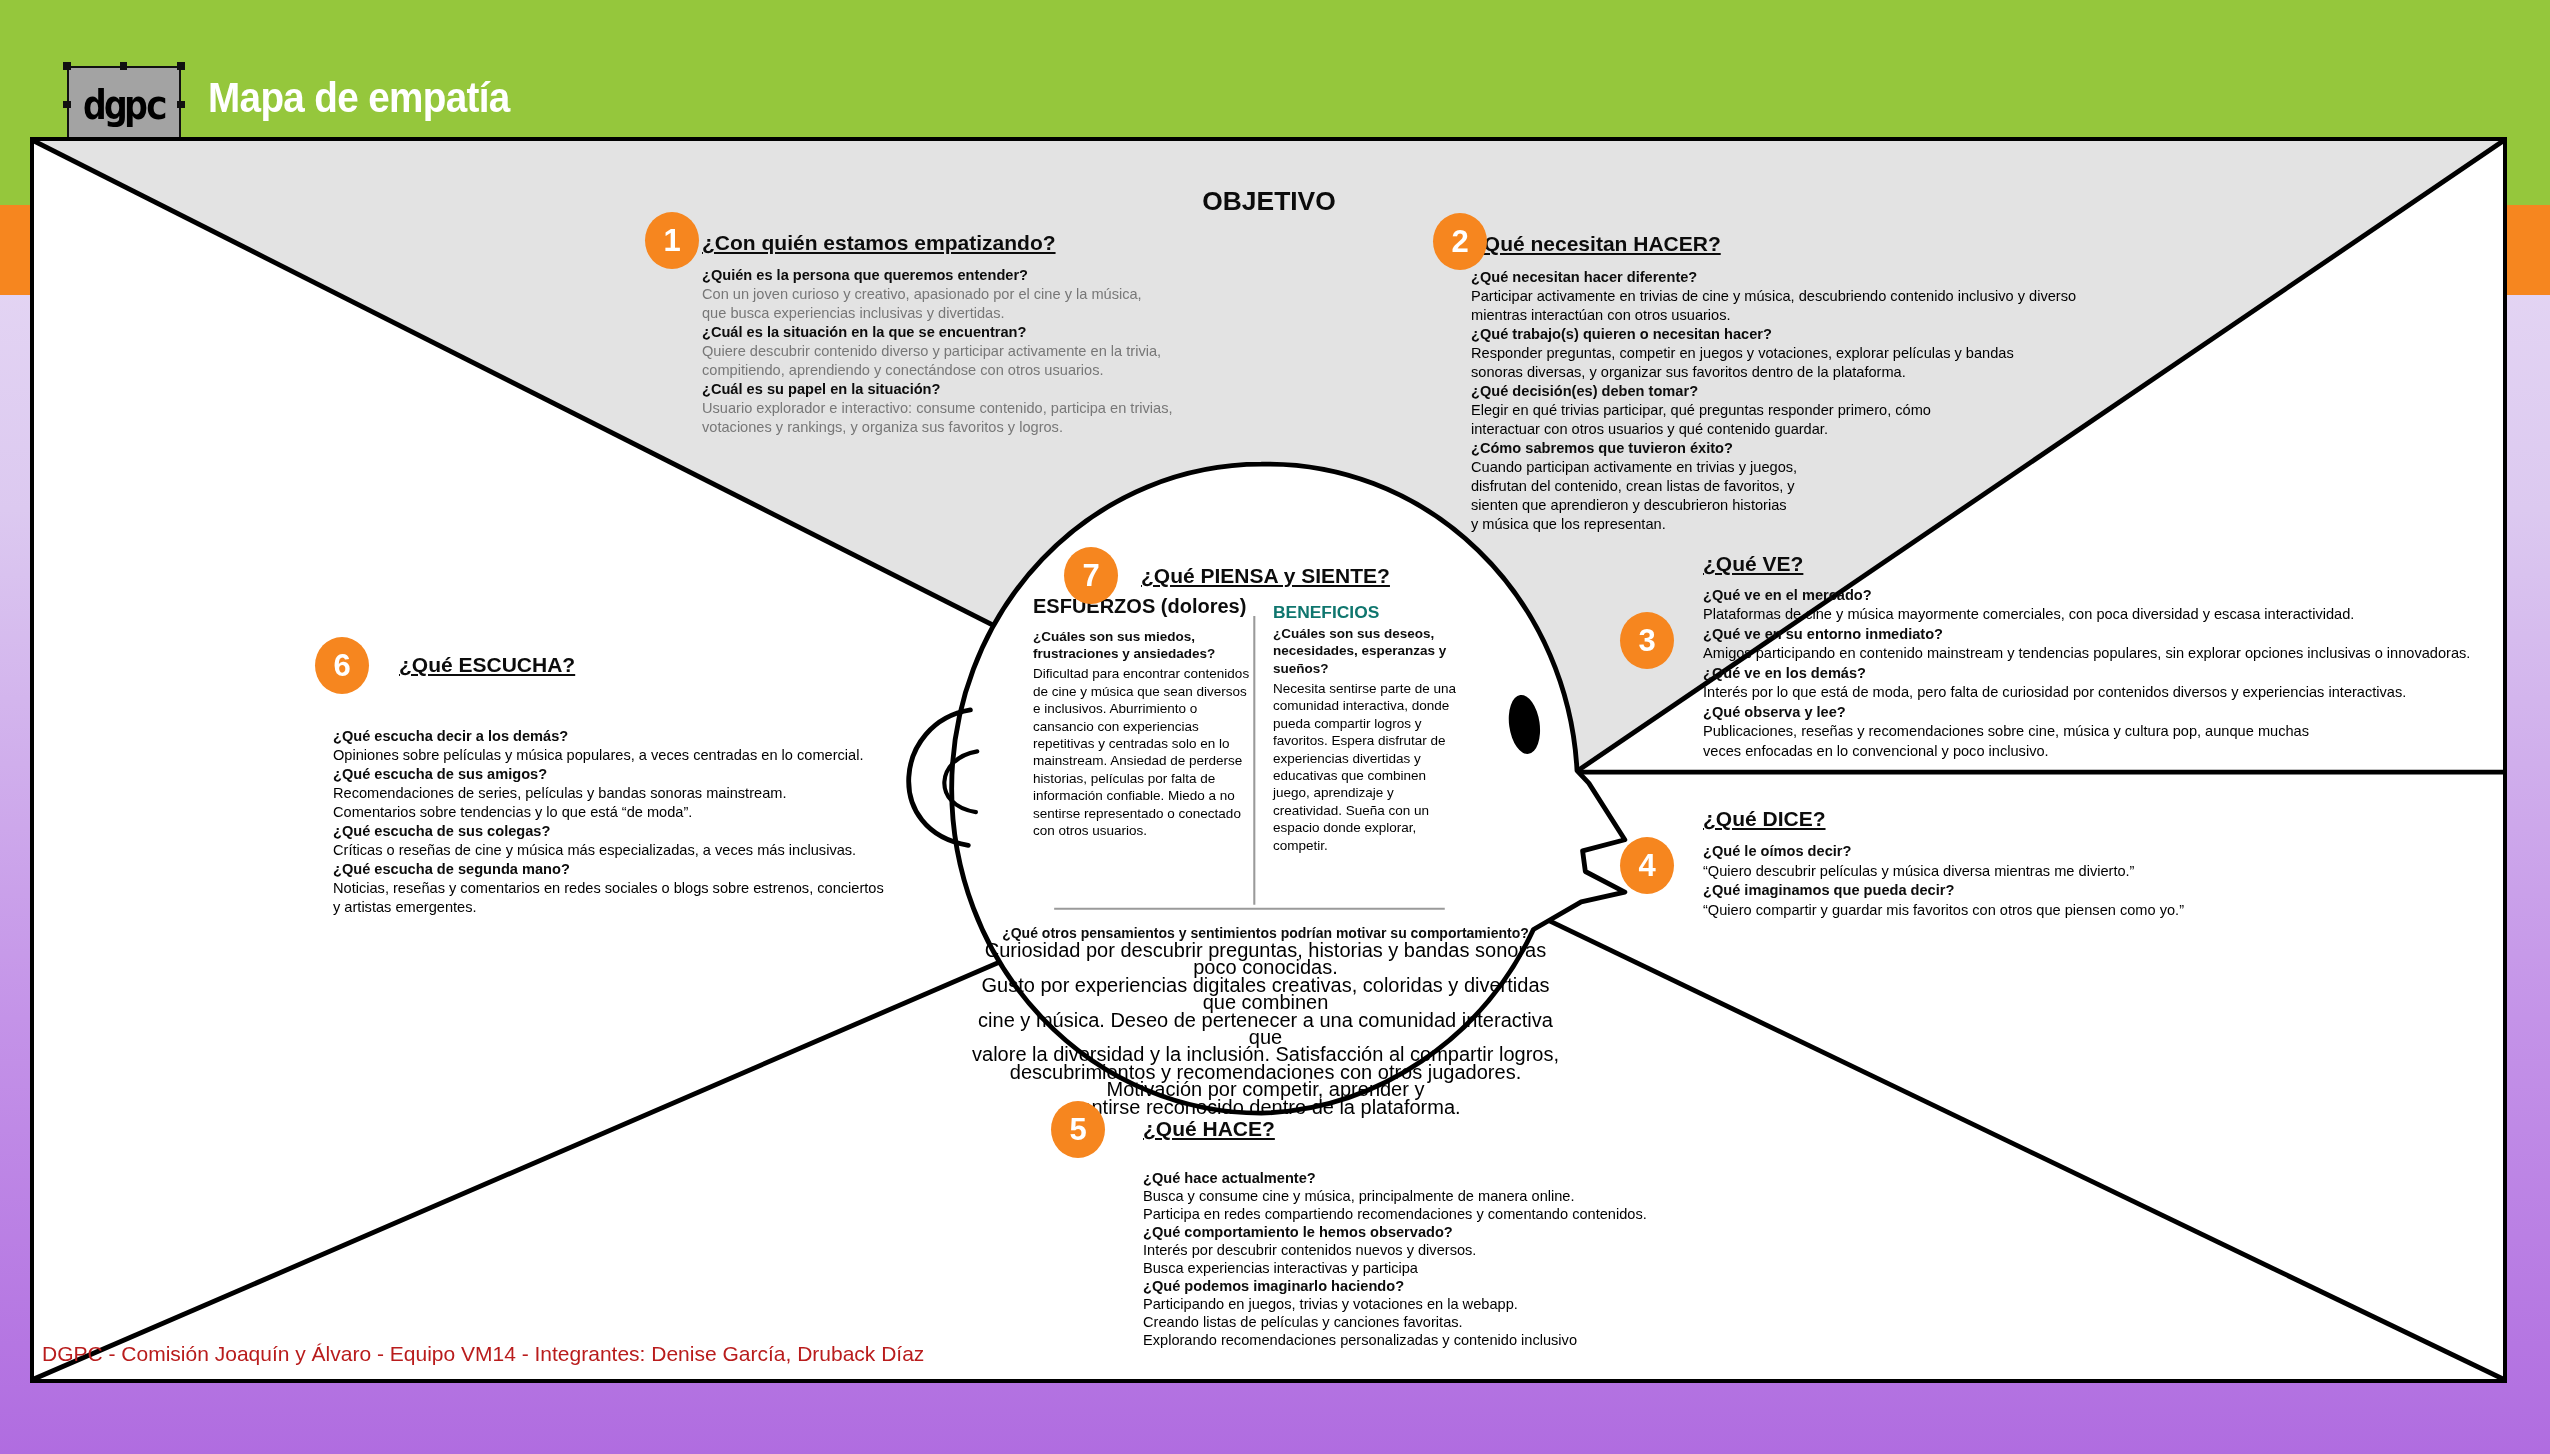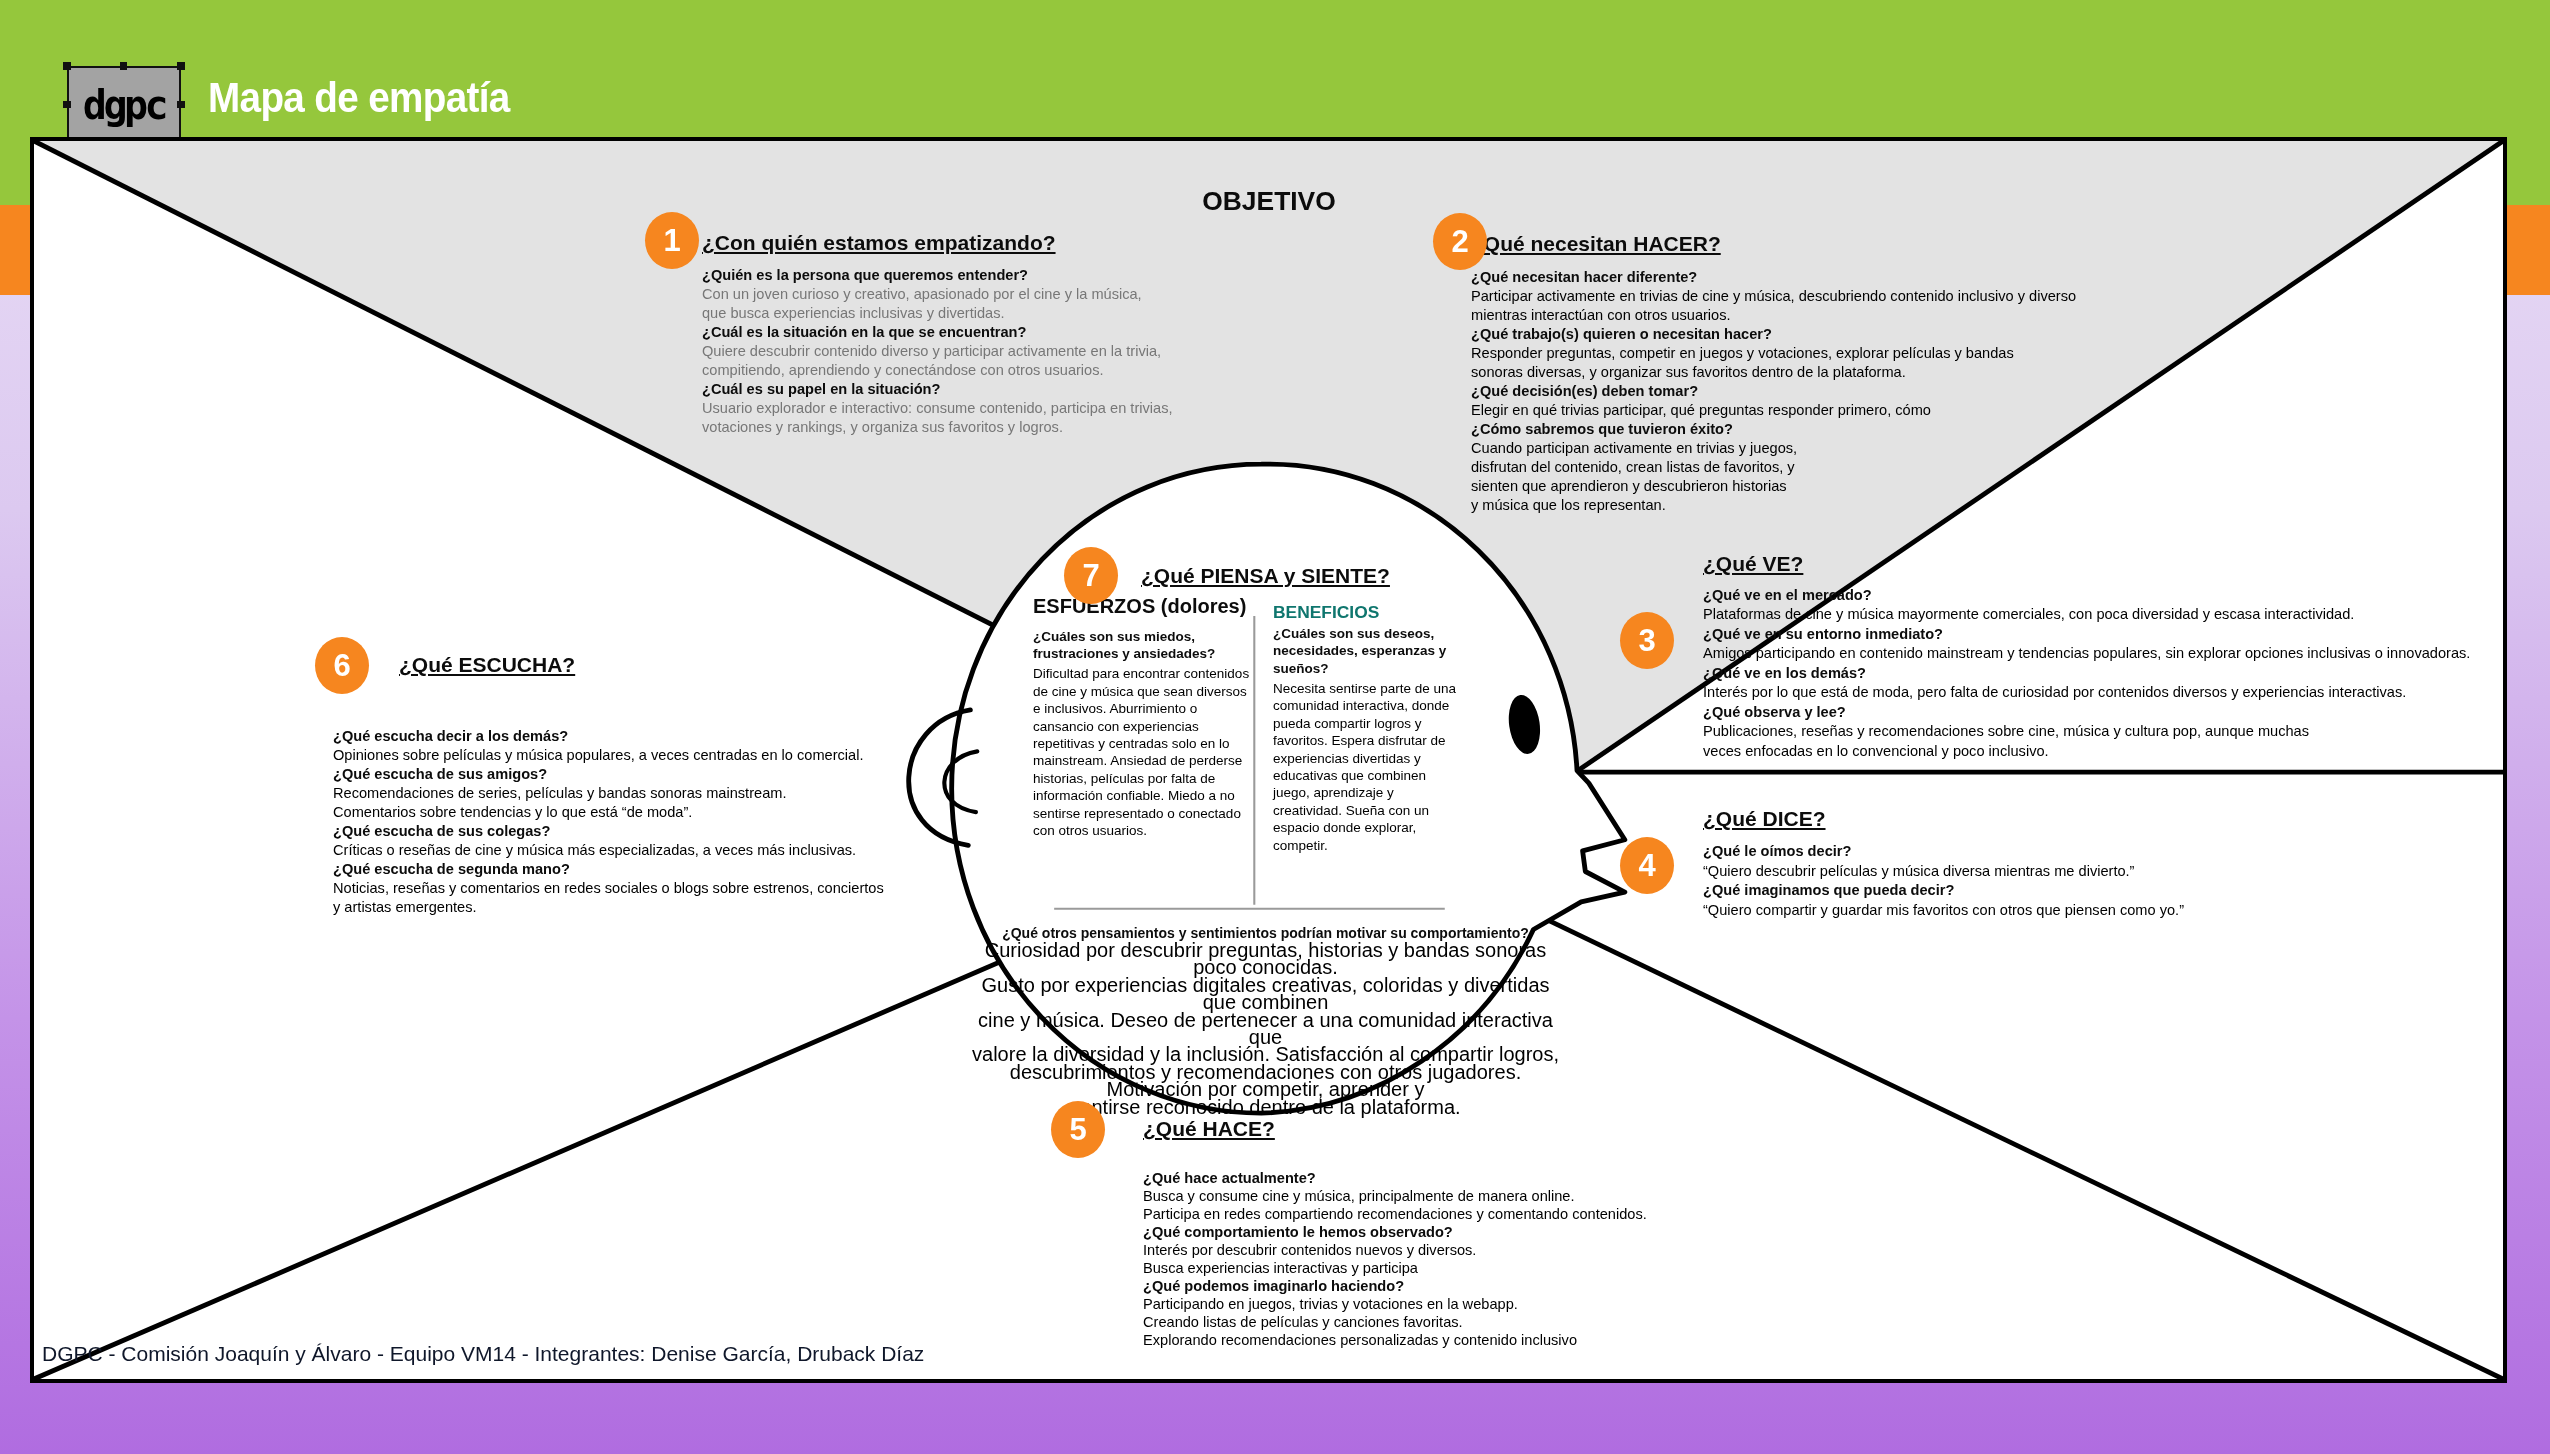--- a/index.html
+++ b/index.html
@@ -44,21 +44,21 @@
 
   
   .col-head-esf{font-size:20px;font-weight:bold;color:#0c0c0c;margin-bottom:9.7px;}
   .col-head-ben{font-size:17.4px;font-weight:bold;color:#0f766e;margin-bottom:2px;}
   .col-q{font-size:13.5px;line-height:17.4px;font-weight:bold;color:#0c0c0c;margin-bottom:2.8px;}
   .col-a{font-size:13.5px;line-height:17.4px;color:#000;}
   .motiv{position:absolute;left:967px;top:924px;width:597px;text-align:center;z-index:4;}
   .motiv-q{font-size:14px;font-weight:bold;color:#0c0c0c;line-height:18px;}
   .motiv-lines{font-size:20px;line-height:17.4px;color:#000;}
 
-  .footer-credits{position:absolute;left:42px;top:1342px;font-size:21px;color:#0f172a;z-index:4;}
+  .footer-credits{position:absolute;left:42px;top:1342px;font-size:21px;color:#b91c1c;z-index:4;}
 </style>
 </head>
 <body>
 
 <div class="band band-green"></div>
 <div class="band band-orange"></div>
 
 <div class="logo-box">
   <span class="handle h-tl"></span>
   <span class="handle h-tm"></span>
@@ -127,20 +127,21 @@
   <div class="sec-title">¿Qué necesitan HACER?</div>
   <div class="qa" style="margin-top:11.8px;width:986px;">
       <div class="q">¿Qué necesitan hacer diferente?</div>
       <div class="a">Participar activamente en trivias de cine y música, descubriendo contenido inclusivo y diverso</div>
       <div class="a">mientras interactúan con otros usuarios.</div>
       <div class="q">¿Qué trabajo(s) quieren o necesitan hacer?</div>
       <div class="a">Responder preguntas, competir en juegos y votaciones, explorar películas y bandas</div>
       <div class="a"> sonoras diversas, y organizar sus favoritos dentro de la plataforma.</div>
       <div class="q">¿Qué decisión(es) deben tomar?</div>
       <div class="a">Elegir en qué trivias participar, qué preguntas responder primero, cómo</div>
+      <div class="a">interactuar con otros usuarios y qué contenido guardar.</div>
       <div class="q">¿Cómo sabremos que tuvieron éxito?</div>
       <div class="a">Cuando participan activamente en trivias y juegos,</div>
       <div class="a">disfrutan del contenido, crean listas de favoritos, y</div>
       <div class="a"> sienten que aprendieron y descubrieron historias</div>
       <div class="a"> y música que los representan.</div>
     </div>
 </div>
 
 <div class="num" style="left:1620px;top:612px;">
     <span>3</span>

